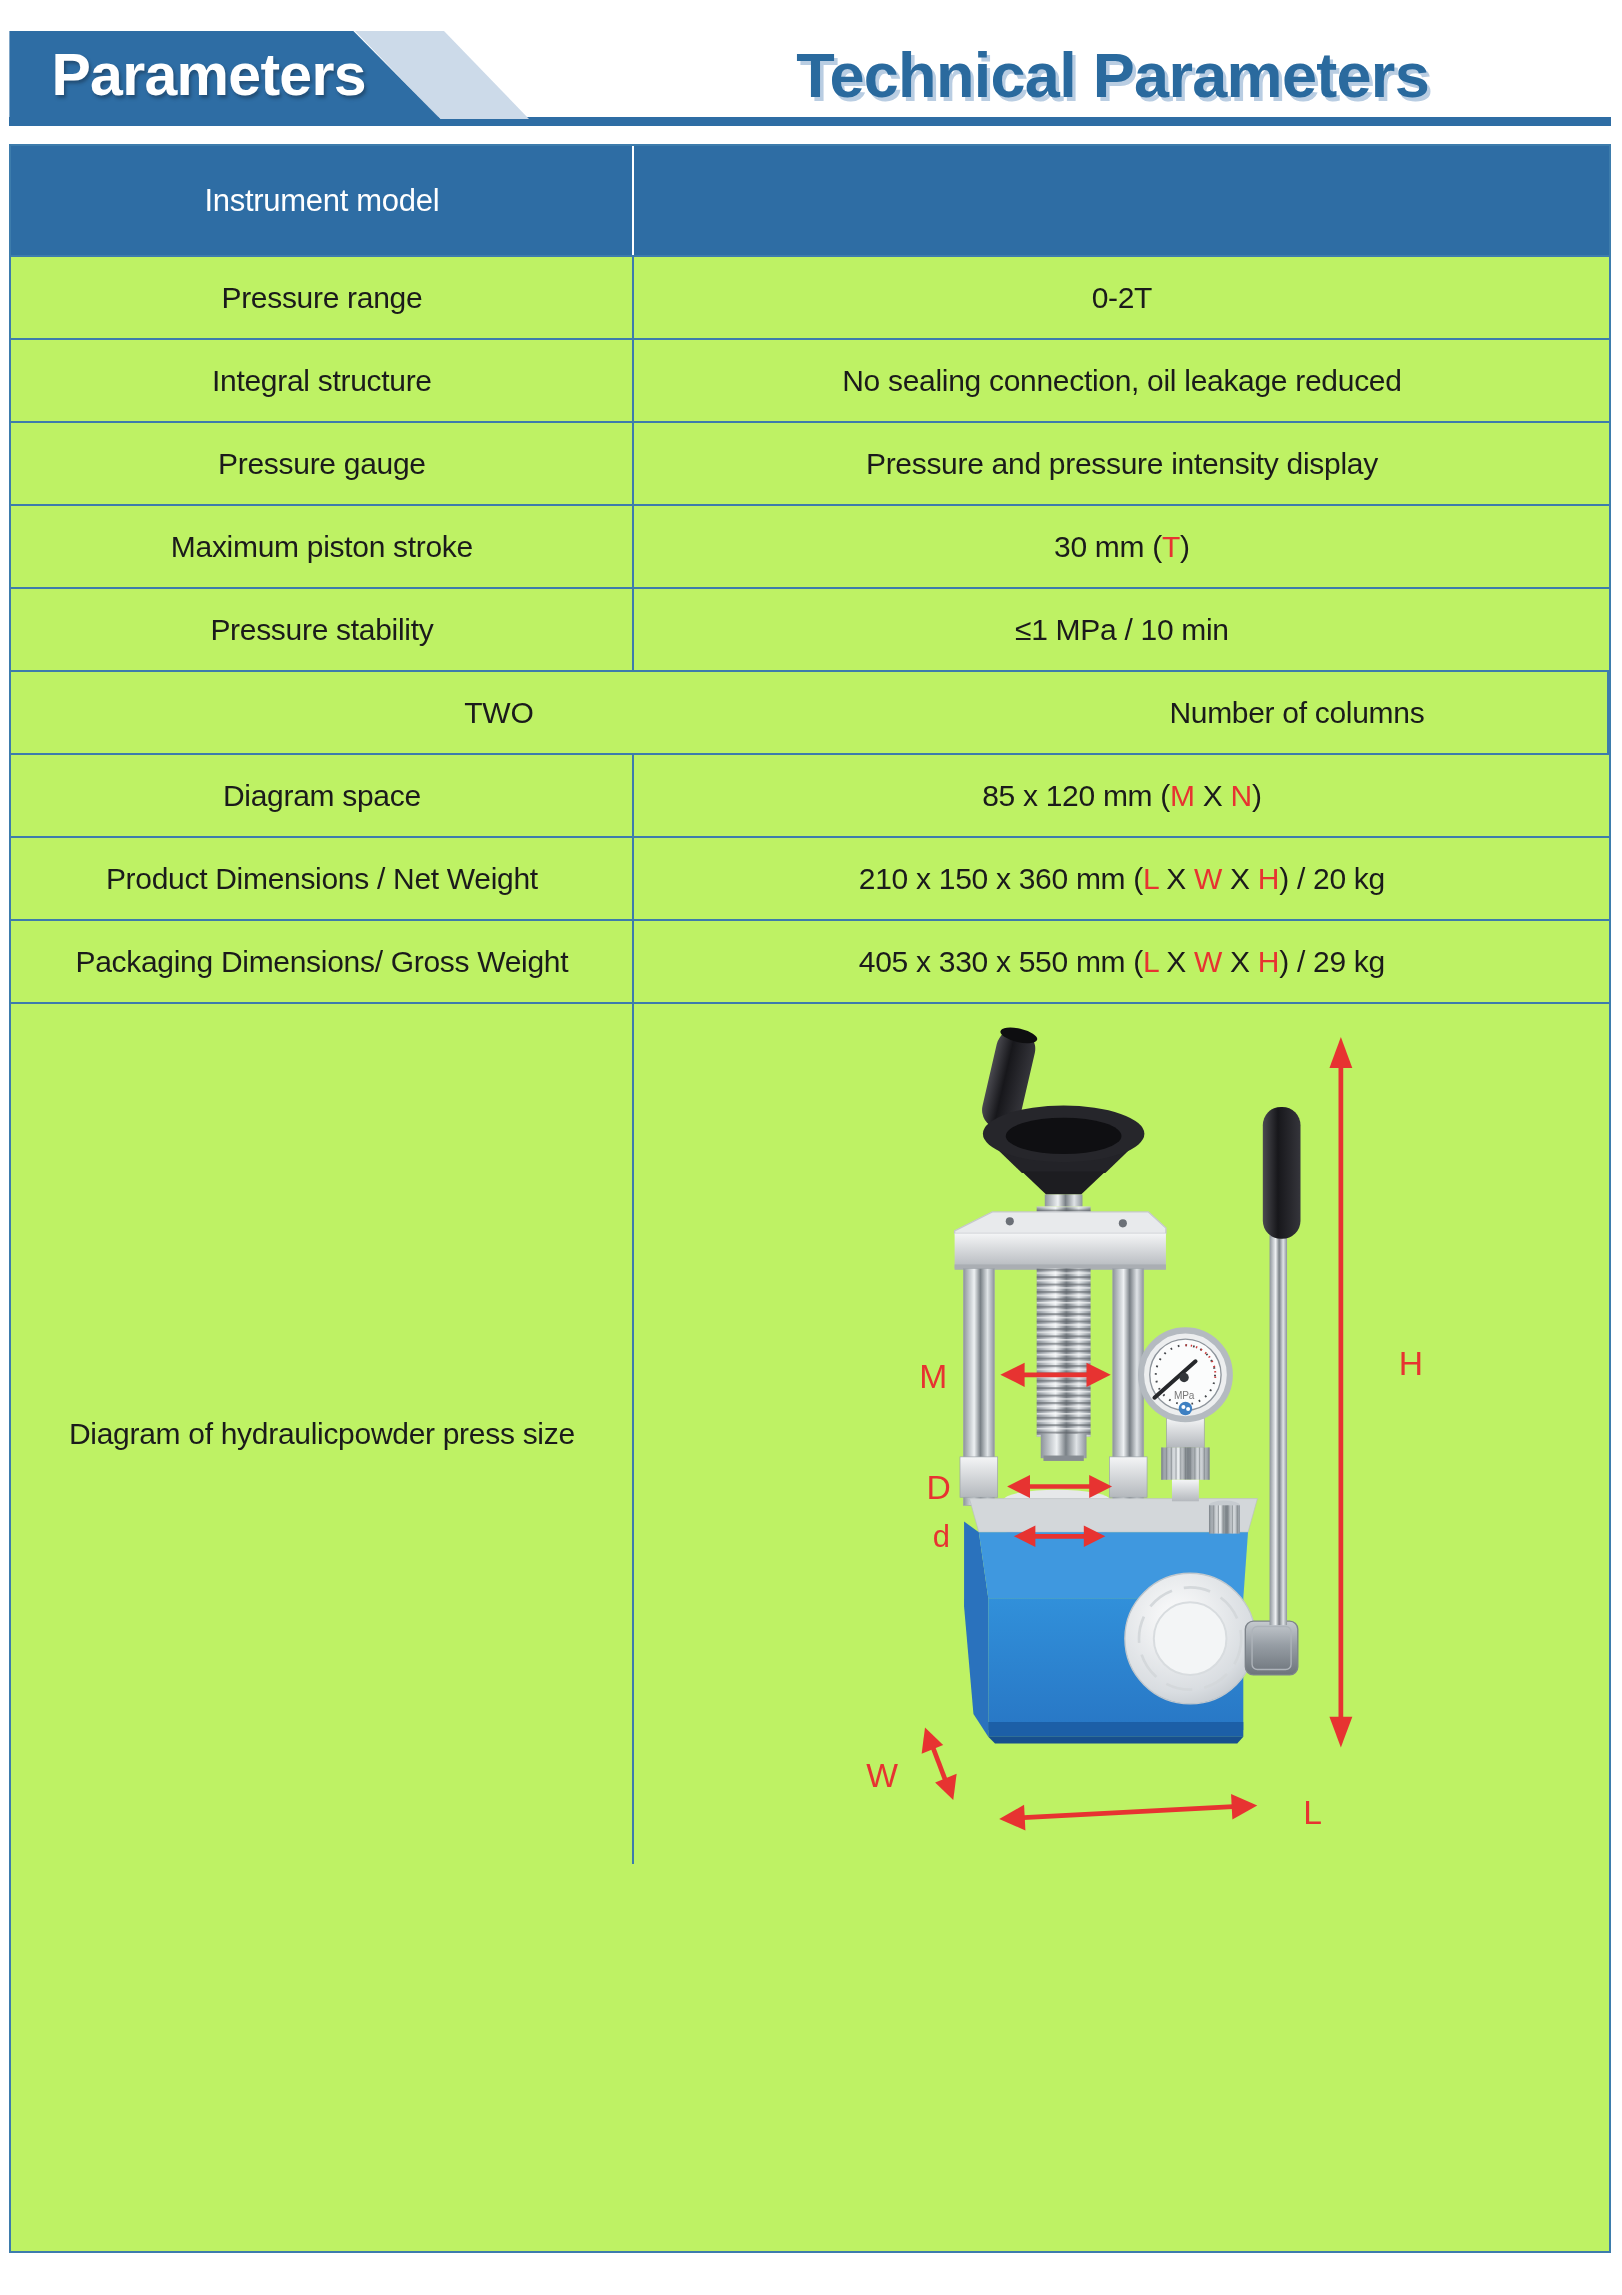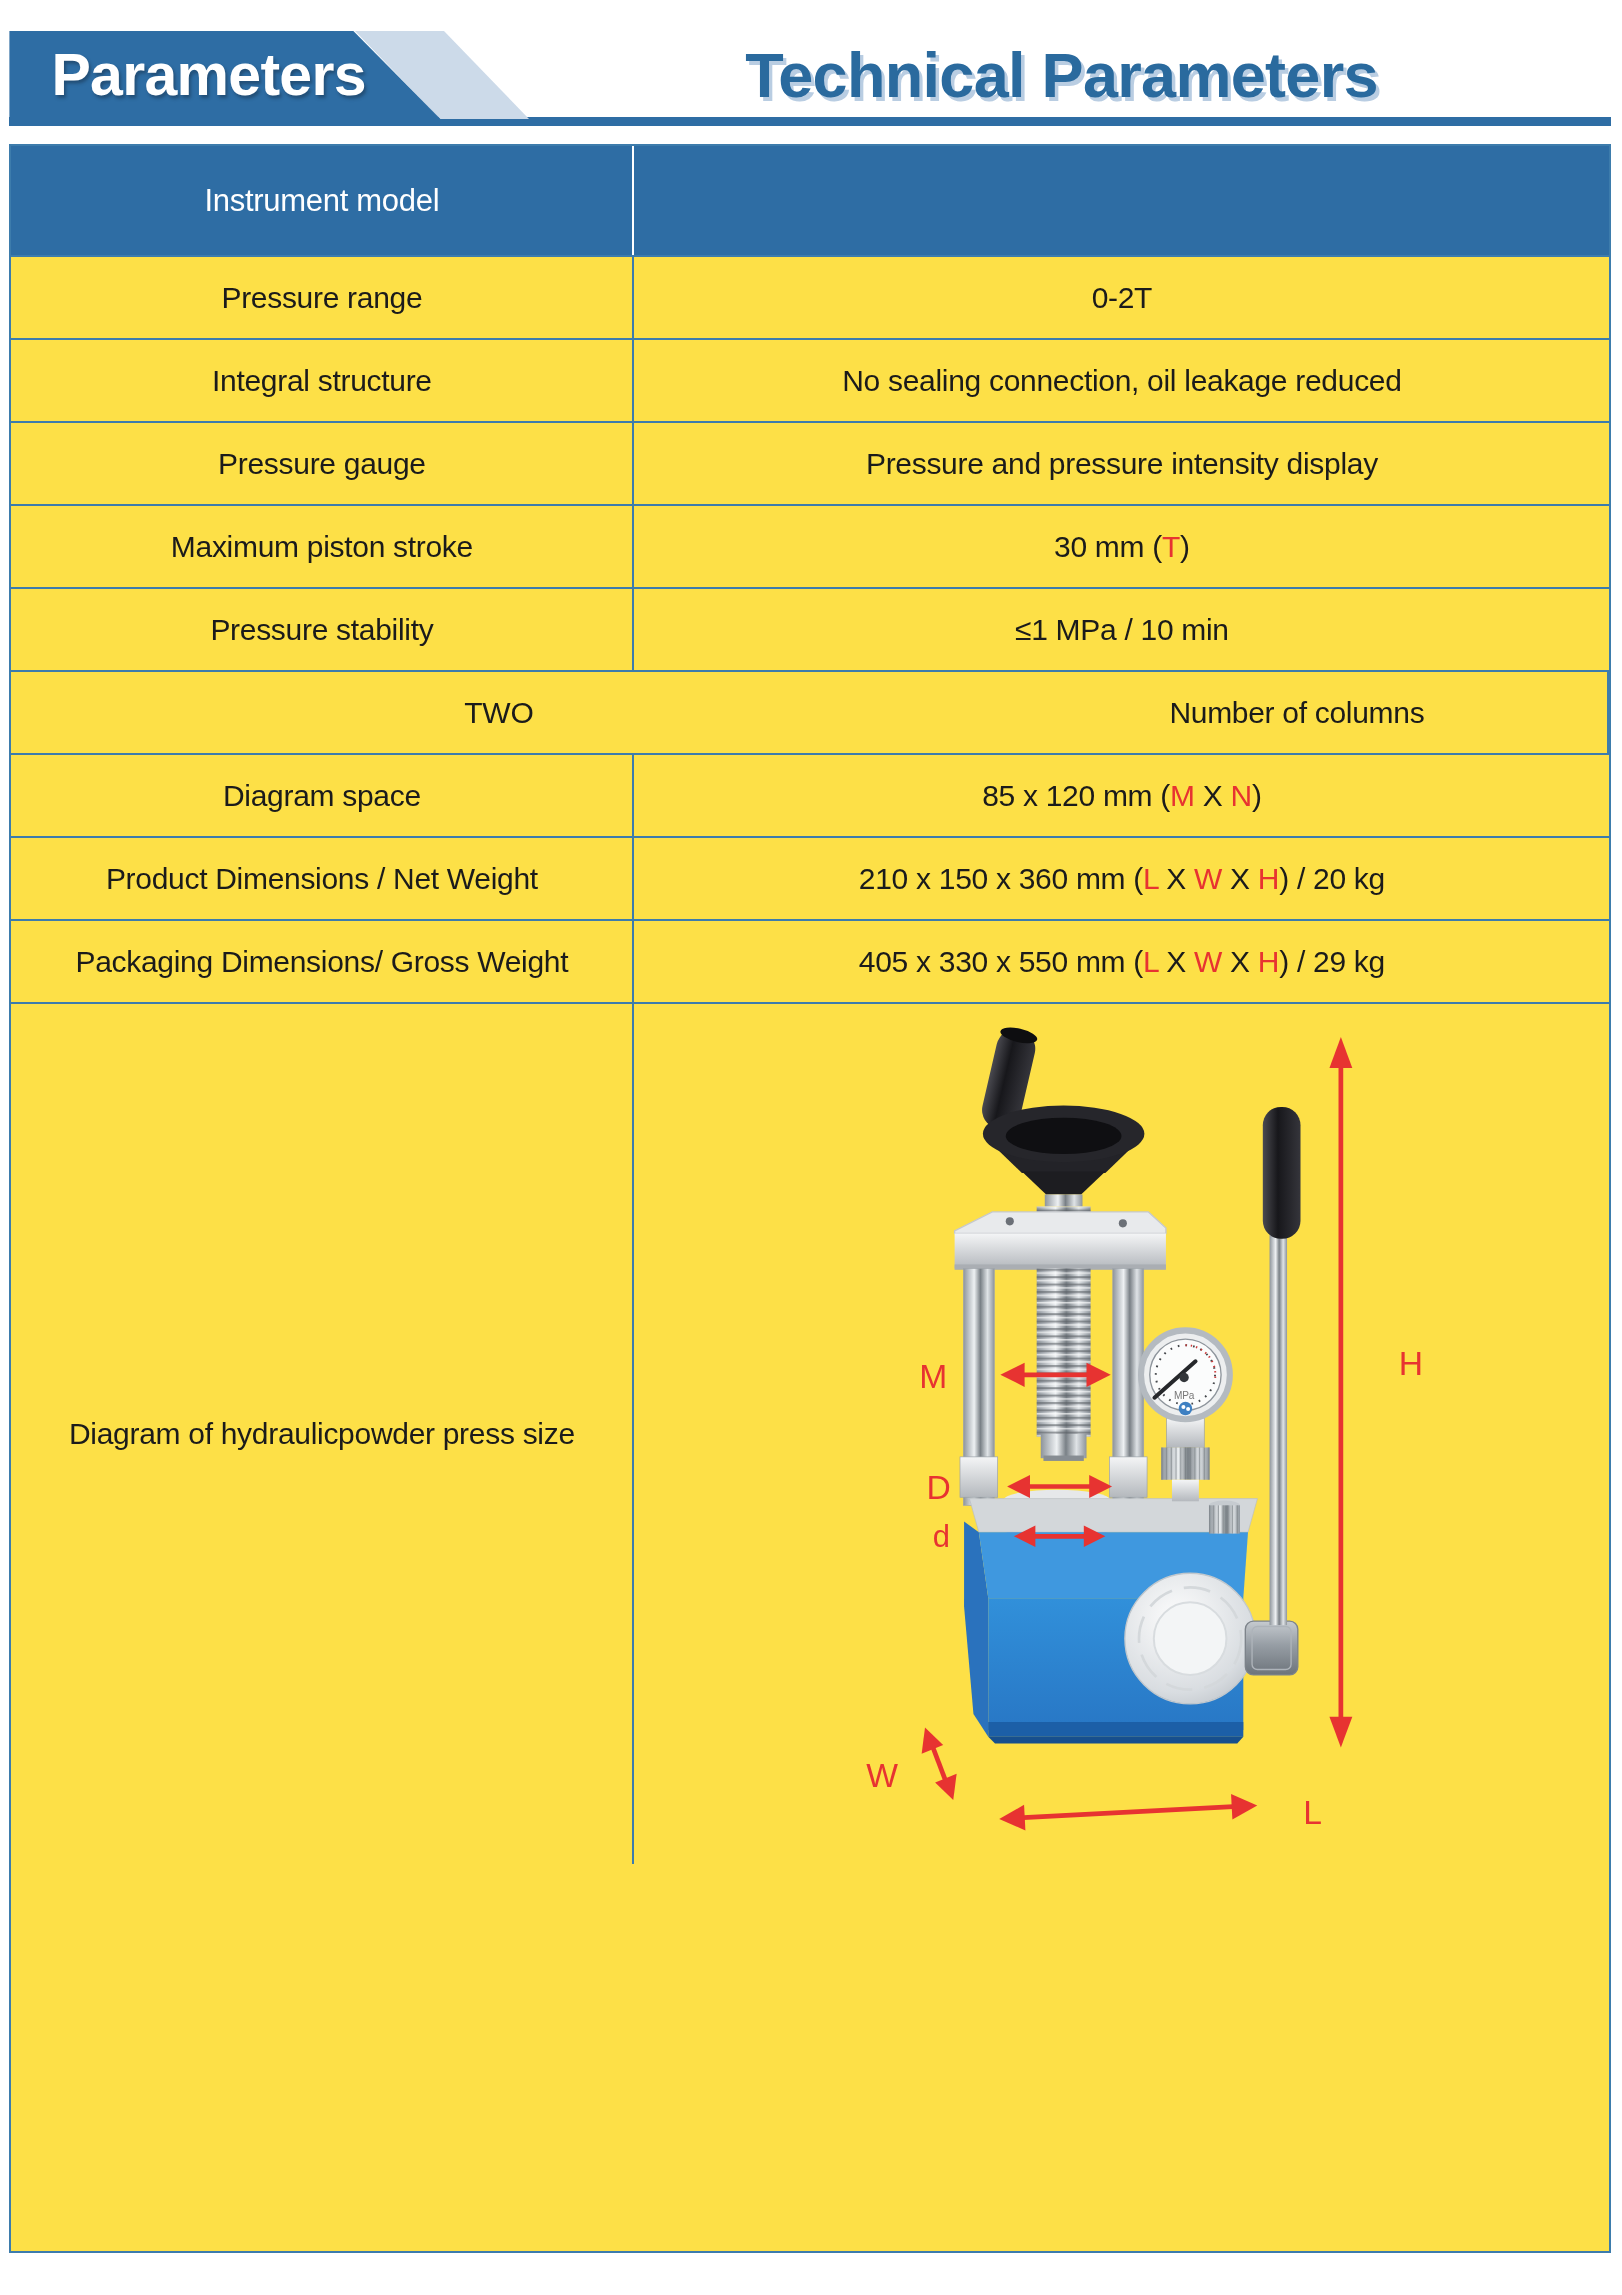--- a/index.html
+++ b/index.html
@@ -34,29 +34,29 @@
     background:var(--accent);
     clip-path:polygon(0 0,89px 0,174px 100%,85px 100%);
     z-index:2;
   }
   .banner-rule{
     position:absolute;left:9.4px;top:117px;width:1602px;height:9.4px;
     background:var(--blue);z-index:1;
   }
   .page-title{
     position:absolute;left:694px;top:35px;width:735px;height:81px;
-    text-align:center;font-size:63px;line-height:81px;font-weight:bold;
+    text-align:right;font-size:63px;line-height:81px;font-weight:bold;
     color:var(--title);letter-spacing:-0.7px;
     text-shadow:3.4px 4px 0 var(--titleShadow);
     z-index:3;
   }
   
   .ptable{
     position:absolute;left:9.4px;top:144px;width:1602px;height:2109px;
-    border:2px solid var(--border);background:#fde047;
+    border:2px solid var(--border);background:#bef264;
   }
   .trow{display:flex;width:100%;border-bottom:2.7px solid var(--border)}
   .thead{height:111px;background:var(--blue)}
   .srow{height:83px}
   .drow{height:860px;border-bottom:none}
   .cell{
     display:flex;align-items:center;justify-content:center;
     font-size:30px;letter-spacing:-0.3px;color:var(--ink);
   }
   .cell .vwrap{white-space:pre-wrap;text-align:center}

